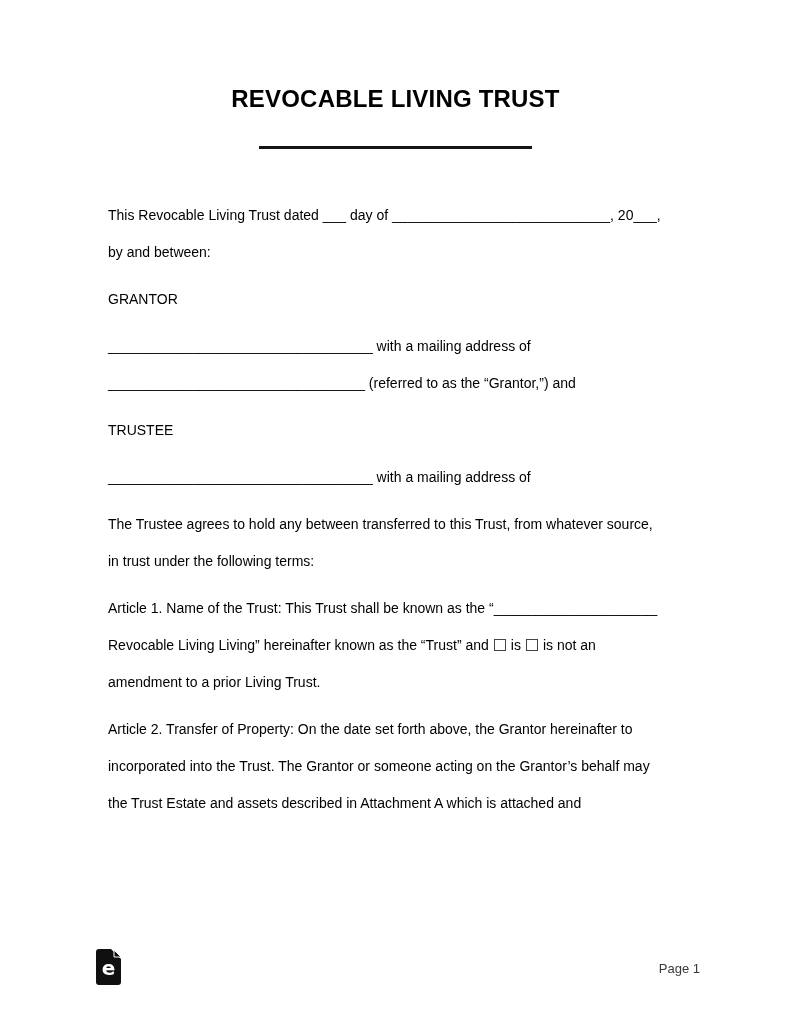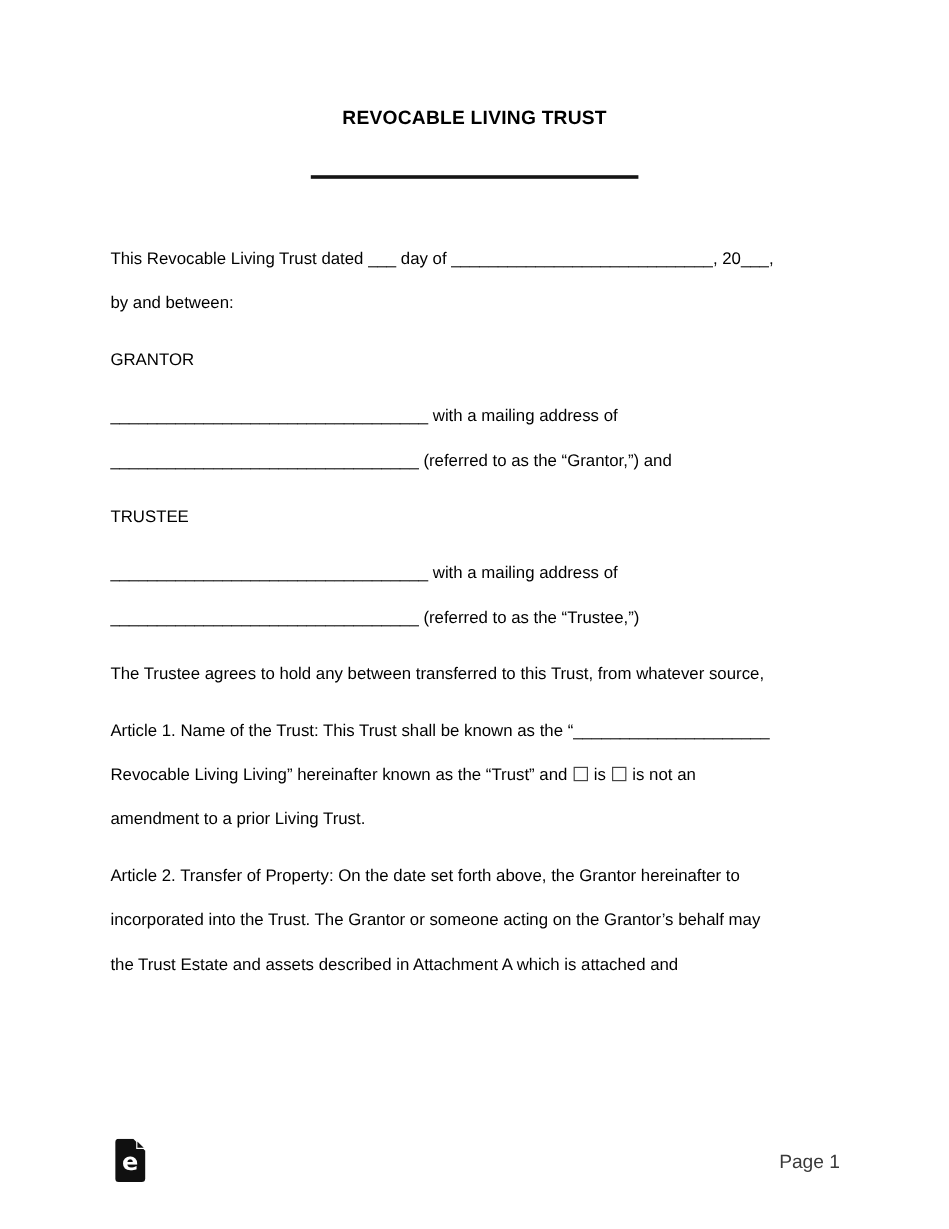--- a/index.html
+++ b/index.html
@@ -21,40 +21,40 @@
     background: #ffffff;
   }
 
   
   .doc-header {
     padding-top: 78px;
   }
   .doc-title {
     text-align: center;
     font-weight: bold;
-    font-size: 16px;
+    font-size: 24px;
     line-height: 41px;
     letter-spacing: 0.2px;
   }
   .trust-name-bar {
     width: 273px;
     height: 3px;
     background: #151515;
     margin: 27px auto 0 auto;
   }
 
   
   .doc-body {
     margin-top: 48px;
     padding-left: 92px;
     padding-right: 60px;
     font-size: 14px;
   }
   .para {
-    margin: 0 0 10px 0;
+    margin: 0 0 10px 16px;
   }
   .line {
     line-height: 37px;
     white-space: pre;
   }
   .bold { font-weight: normal; }
   .underline { }
   .blank {
     letter-spacing: 0;
     text-align: right;
@@ -75,21 +75,21 @@
     position: absolute;
     left: 96px;
     top: 949px;
     width: 26px;
     height: 36px;
   }
   .page-number {
     position: absolute;
     right: 91px;
     top: 960px;
-    font-size: 16px;
+    font-size: 13px;
     color: #3a3a3a;
     line-height: 18px;
   }
 </style>
 </head>
 <body>
 
 <div class="page">
 
   <div class="doc-header">
@@ -112,25 +112,25 @@
       <div class="line"><span class="blank">__________________________________</span><span> with a mailing address of</span></div>
       <div class="line"><span class="blank">_________________________________</span><span> (referred to as the “Grantor,”) and</span></div>
     </div>
 
     <div class="para">
       <div class="line bold">TRUSTEE</div>
     </div>
 
     <div class="para">
       <div class="line"><span class="blank">__________________________________</span><span> with a mailing address of</span></div>
-      <div class="line"><span class="blank">_________________________________</span><span> (referred to as the “Trustee,”)</span></div>
     </div>
 
     <div class="para">
       <div class="line">The Trustee agrees to hold any between transferred to this Trust, from whatever source,</div>
+      <div class="line">in trust under the following terms:</div>
     </div>
 
     <div class="para">
       <div class="line"><span class="bold">Article 1.</span><span> </span><span class="underline">Name of the Trust</span><span>: This Trust shall be known as the “</span><span class="blank">_____________________</span></div>
       <div class="line"><span>Revocable Living Living” hereinafter known as the “Trust” and</span><span class="checkbox"></span><span>is</span><span class="checkbox"></span><span>is not an</span></div>
       <div class="line">amendment to a prior Living Trust.</div>
     </div>
 
     <div class="para">
       <div class="line"><span class="bold">Article 2</span><span>. </span><span class="underline">Transfer of Property</span><span>: On the date set forth above, the Grantor hereinafter to</span></div>

